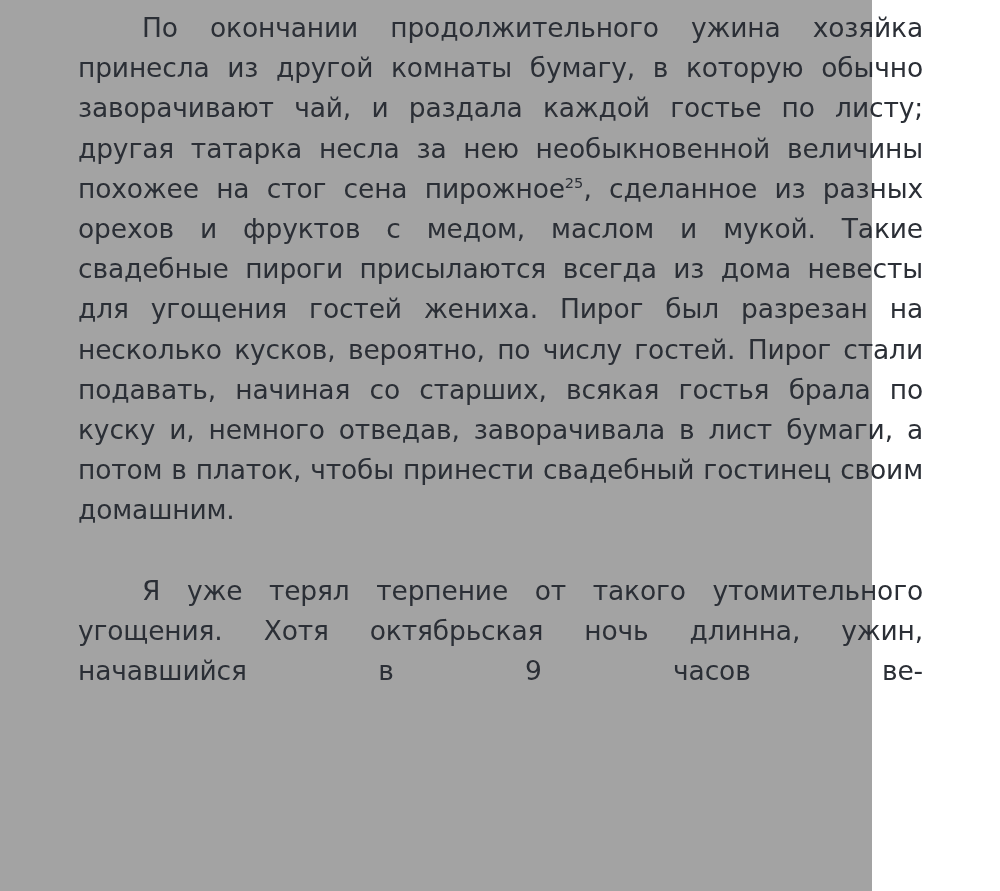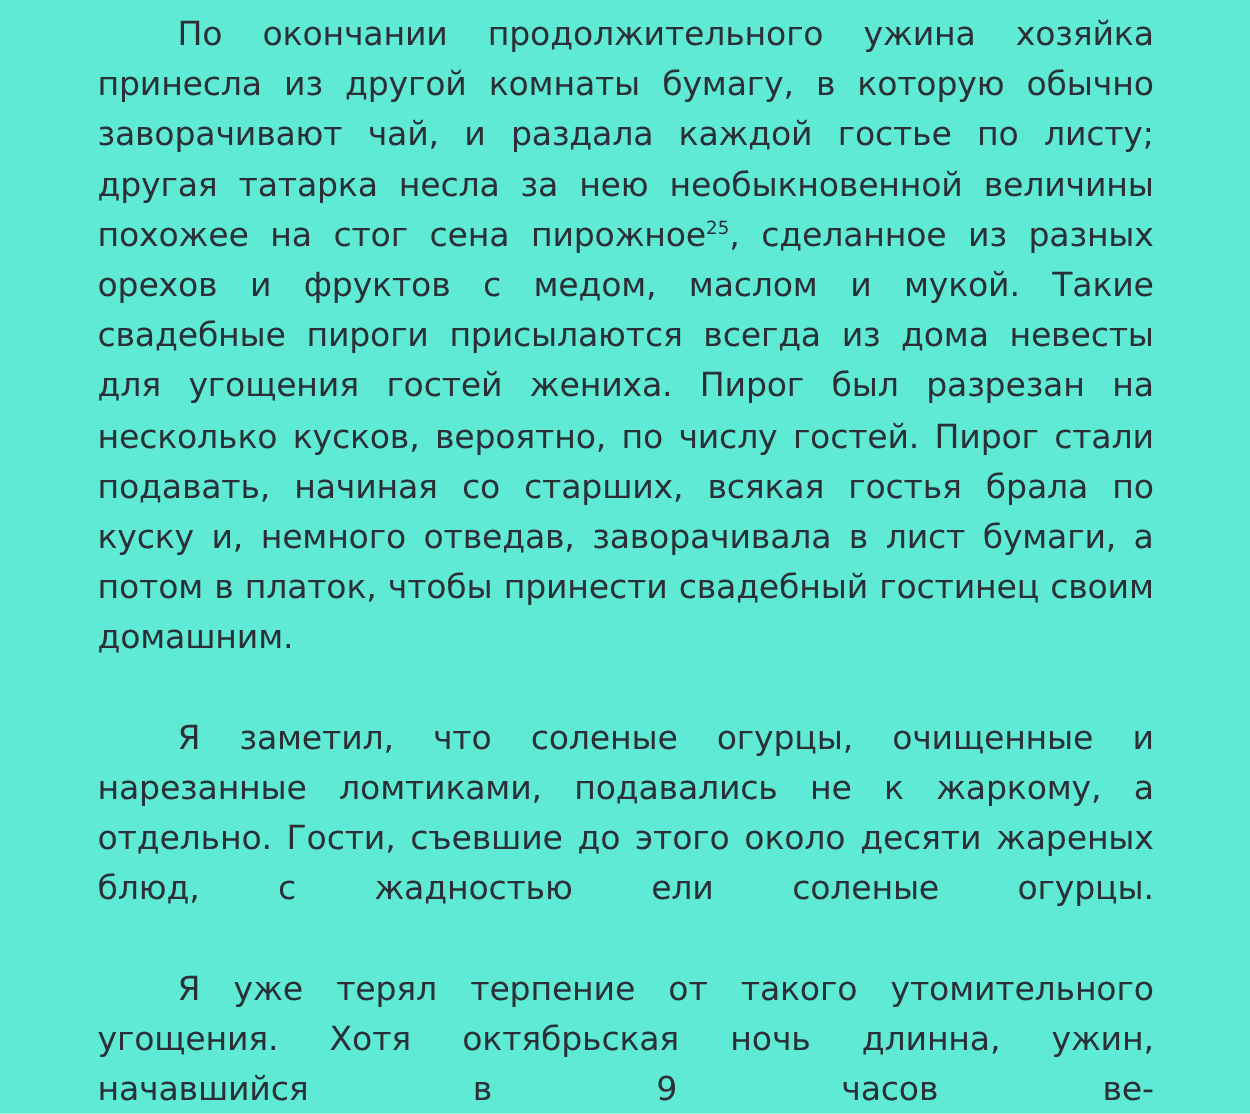--- a/index.html
+++ b/index.html
@@ -12,23 +12,24 @@
     width: 1000px;
     height: 891px;
     overflow: hidden;
     font-family: "DejaVu Sans", "Liberation Sans", sans-serif;
     color: #2b2f36;
     -webkit-font-smoothing: antialiased;
   }
 
   .page {
     position: relative;
-    width: 1000px;
+    width: 824px;
     height: 891px;
-    background: #5eead4;
+    background: #a3a3a3;
+    padding-left: 48px;
   }
 
   .text-column {
     position: absolute;
     left: 78px;
     top: 8px;
     width: 845px;
   }
 
   .para {
@@ -90,20 +91,19 @@
 </style>
 </head>
 <body>
 
 <div class="page">
 
   <div class="text-column">
 
     <p class="para"><span>По окончании продолжительного ужина хозяйка принесла из другой комнаты бумагу, в которую обычно заворачивают чай, и раздала каждой гостье по листу; другая татарка несла за нею необыкновенной величины похожее на стог сена пирожное</span><sup class="fn-ref">25</sup><span>, сделанное из разных орехов и фруктов с медом, маслом и мукой. Такие свадебные пироги присылаются всегда из дома невесты для угощения гостей жениха. Пирог был разрезан на несколько кусков, вероятно, по числу гостей. Пирог стали подавать, начиная со старших, всякая гостья брала по куску и, немного отведав, заворачивала в лист бумаги, а потом в платок, чтобы принести свадебный гостинец своим домашним.</span></p>
 
-    <p class="para">Я заметил, что соленые огурцы, очищенные и нарезанные ломтиками, подавались не к жаркому, а отдельно. Гости, съевшие до этого около десяти жареных блюд, с жадностью ели соленые огурцы.</p>
 
     <p class="para">Я уже терял терпение от такого утомительного угощения. Хотя октябрьская ночь длинна, ужин, начавшийся в 9 часов ве-</p>
 
   </div>
 
 
 </div>
 
 </body></html>

